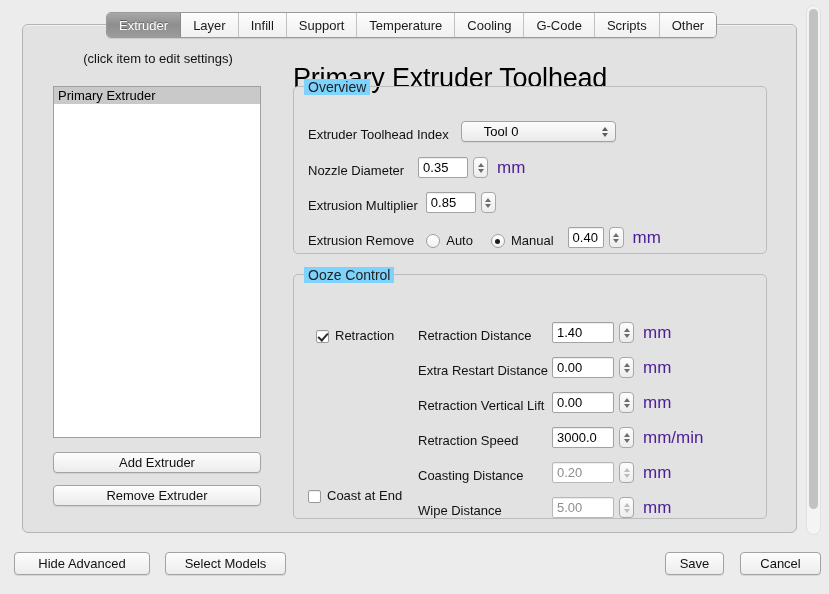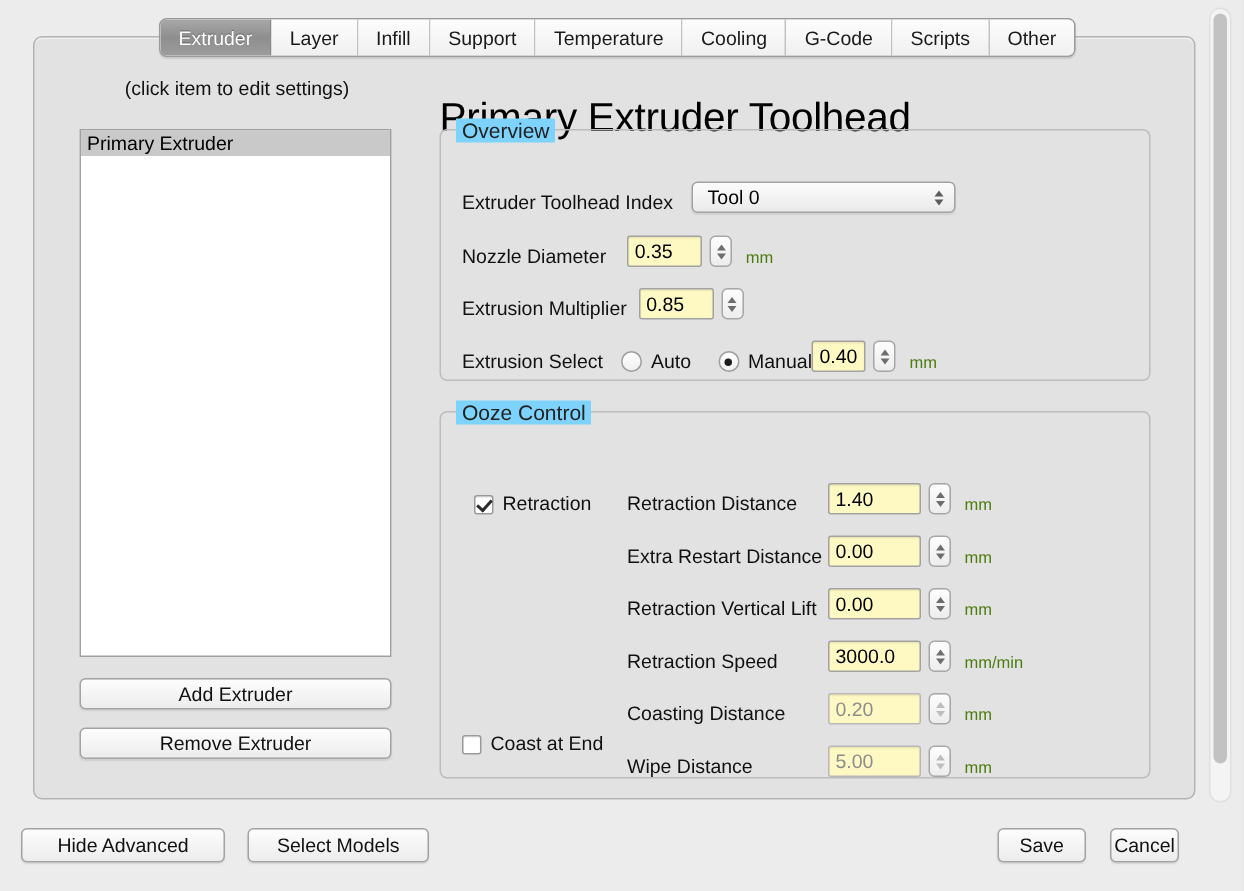--- a/index.html
+++ b/index.html
@@ -128,26 +128,26 @@
     background: #7dd3fc;
     font-size: 14px;
     color: #222;
   }
   #overview-group { left: 270px; top: 61px; width: 474px; height: 168px; }
   #ooze-group     { left: 270px; top: 249px; width: 474px; height: 245px; }
 
   
   .row { position: absolute; display: flex; align-items: flex-end; height: 22px; }
   .lbl { font-size: 13px; color: #111; white-space: nowrap; }
-  .unit { font-size: 11px; color: #4d7c0f; margin-left: 9px; white-space: nowrap; }
+  .unit { font-size: 17px; color: #4c1d95; margin-left: 9px; white-space: nowrap; }
 
   .field {
     height: 21px;
     border: 1px solid #a2a2a2;
-    background: #fef9c3;
+    background: #ffffff;
     border-radius: 2px;
     box-sizing: border-box;
     font-size: 13px;
     color: #000;
     display: flex; align-items: center;
     padding-left: 4px;
     box-shadow: inset 0 1px 1px rgba(0,0,0,.08);
   }
   .field.disabled { color: #8d8d8d; border-color: #b8b8b8; }
 
@@ -167,27 +167,27 @@
     width: 0; height: 0;
     border-left: 3px solid transparent;
     border-right: 3px solid transparent;
   }
   .spin i.up   { border-bottom: 4px solid #6d6d6d; margin-bottom: 2px; }
   .spin i.down { border-top: 4px solid #6d6d6d; }
   .spin.disabled i.up   { border-bottom-color: #bdbdbd; }
   .spin.disabled i.down { border-top-color: #bdbdbd; }
 
   .combo {
-    width: 176px; height: 21px;
+    width: 155px; height: 21px;
     border: 1px solid #a2a2a2;
     border-radius: 4px;
     background: linear-gradient(to bottom,#fcfcfc 0%,#eaeaea 100%);
     box-sizing: border-box;
     display: flex; align-items: center;
-    padding: 0 10px;
+    padding: 0 22px;
     font-size: 13px; color: #000;
     box-shadow: 0 1px 1px rgba(0,0,0,.07);
     cursor: default;
     position: relative;
   }
   .combo .arrows {
     position: absolute; right: 7px; top: 50%;
     transform: translateY(-50%);
     display: flex; flex-direction: column; align-items: center;
   }
@@ -272,21 +272,21 @@
     border-radius: 4px;
     box-sizing: border-box;
     box-shadow: 0 1px 1px rgba(0,0,0,.10);
     padding: 0 12px;
     cursor: default;
     white-space: nowrap;
   }
   #btn-hide-advanced { left: 14px;  top: 552px; width: 136px; }
   #btn-select-models { left: 165px; top: 552px; width: 121px; }
   #btn-save          { left: 665px; top: 552px; width: 59px; }
-  #btn-cancel        { left: 740px; top: 552px; width: 46px; }
+  #btn-cancel        { left: 740px; top: 552px; width: 81px; }
 </style>
 </head>
 <body>
 
 <div id="root">
 
   <div class="panel">
 
     <div class="listheader">
       <div>(click item to edit settings)</div>
@@ -334,26 +334,26 @@
       <div class="row" style="left:14px; top:104px;">
         <span class="lbl">Extrusion Multiplier</span>
         <div class="field" style="width:50px; margin-left:8px;">0.85</div>
         <div class="spin">
             <i class="up"></i>
             <i class="down"></i>
           </div>
       </div>
 
       <div class="row" style="left:14px; top:139px;">
-        <span class="lbl">Extrusion Select</span>
+        <span class="lbl">Extrusion Remove</span>
         <span class="radio" style="margin-left:12px;"></span>
         <span class="lbl">Auto</span>
         <span class="radio on" style="margin-left:18px;"></span>
         <span class="lbl">Manual</span>
-        <div class="field" style="width:36px; ">0.40</div>
+        <div class="field" style="width:36px; margin-left:14px;">0.40</div>
         <div class="spin">
             <i class="up"></i>
             <i class="down"></i>
           </div>
         <span class="unit">mm</span>
       </div>
     </div>
 
     <div class="groupbox" id="ooze-group">
       <span class="gblabel">Ooze Control</span>

